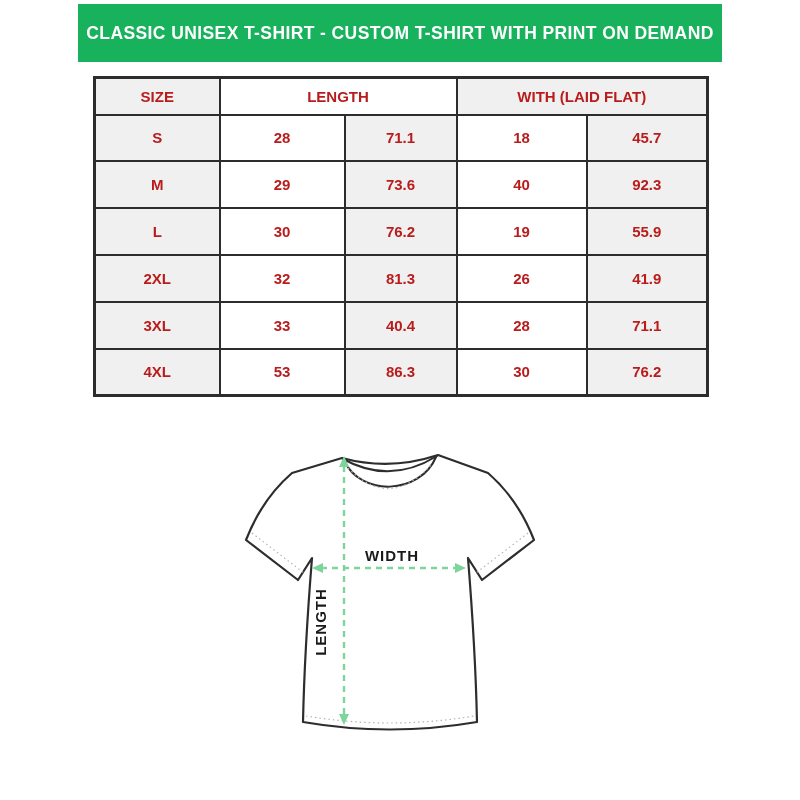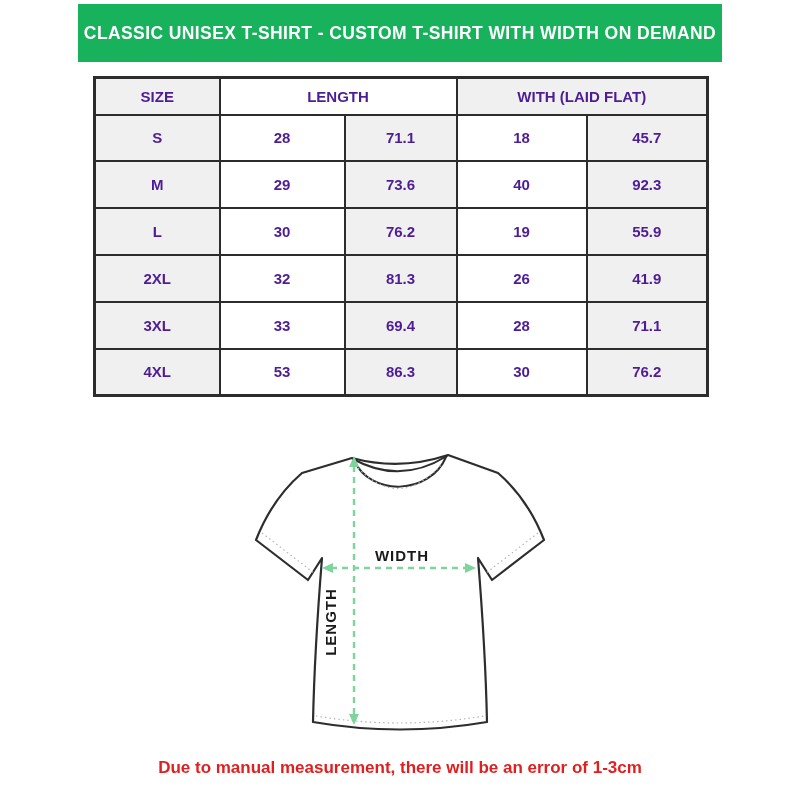--- a/index.html
+++ b/index.html
@@ -19,50 +19,50 @@
 
   
   table.size-chart {
     position: absolute; left: 93px; top: 76px; width: 613px; height: 321px;
     border-collapse: collapse; table-layout: fixed;
     border: 3px solid #2c2c2c;
   }
   table.size-chart th, table.size-chart td {
     border: 2px solid #2c2c2c;
     text-align: center; vertical-align: middle;
-    font-size: 15px; font-weight: bold; color: #4c1d95;
+    font-size: 15px; font-weight: bold; color: #b91c1c;
     background: #ffffff;
   }
   table.size-chart thead tr { height: 37px; }
   table.size-chart tbody tr { height: 35px; }
   .cell-gray { background: #f0f0f0 !important; }
 
   
-  .diagram { position: absolute; left: 230px; top: 435px; width: 340px; height: 310px; }
+  .diagram { position: absolute; left: 220px; top: 435px; width: 340px; height: 310px; }
   .shirt-line { fill: #ffffff; stroke: #2d2d2d; stroke-width: 2.2; stroke-linejoin: round; }
   .shirt-detail { fill: none; stroke: #2d2d2d; stroke-width: 2; stroke-linecap: round; }
   .stitch { fill: none; stroke: #b3b3b3; stroke-width: 1.2; stroke-dasharray: 1.5 3; }
   .arrow-line { fill: none; stroke: var(--arrow, #7ed49b); stroke-width: 2.4; stroke-dasharray: 6 5; }
   .arrow-head { fill: var(--arrow, #7ed49b); }
   .diagram-label { font-family: "Liberation Sans", sans-serif; font-size: 15px; font-weight: bold; fill: #1a1a1a; letter-spacing: 1px; }
 
   
   .note {
     position: absolute; left: 0; top: 758px; width: 800px;
     text-align: center; font-size: 17px; font-weight: bold;
     color: var(--note-color, #e02020);
   }
 </style>
 </head>
 <body>
 
 <div class="stage">
 
   <div class="banner">
-    <span>CLASSIC UNISEX T-SHIRT - CUSTOM T-SHIRT WITH WIDTH ON DEMAND</span>
+    <span>CLASSIC UNISEX T-SHIRT - CUSTOM T-SHIRT WITH PRINT ON DEMAND</span>
   </div>
 
   <table class="size-chart">
     <colgroup>
       <col style="width:125px">
         <col style="width:125px">
         <col style="width:112px">
         <col style="width:130px">
         <col style="width:121px">
     </colgroup>
@@ -98,21 +98,21 @@
       <tr>
         <td class="cell-gray">2XL</td>
         <td>32</td>
         <td class="cell-gray">81.3</td>
         <td>26</td>
         <td class="cell-gray">41.9</td>
       </tr>
       <tr>
         <td class="cell-gray">3XL</td>
         <td>33</td>
-        <td class="cell-gray">69.4</td>
+        <td class="cell-gray">40.4</td>
         <td>28</td>
         <td class="cell-gray">71.1</td>
       </tr>
       <tr>
         <td class="cell-gray">4XL</td>
         <td>53</td>
         <td class="cell-gray">86.3</td>
         <td>30</td>
         <td class="cell-gray">76.2</td>
       </tr>
@@ -151,15 +151,14 @@
 
       <line class="arrow-line" x1="101" y1="133" x2="237" y2="133"></line>
       <polygon class="arrow-head" points="92,133 103,128 103,138"></polygon>
       <polygon class="arrow-head" points="246,133 235,128 235,138"></polygon>
 
       <text class="diagram-label" x="172" y="126" text-anchor="middle">WIDTH</text>
       <text class="diagram-label" transform="translate(106,187) rotate(-90)" text-anchor="middle">LENGTH</text>
     </svg>
   </div>
 
-  <div class="note">Due to manual measurement, there will be an error of 1-3cm</div>
 
 </div>
 
 </body></html>

